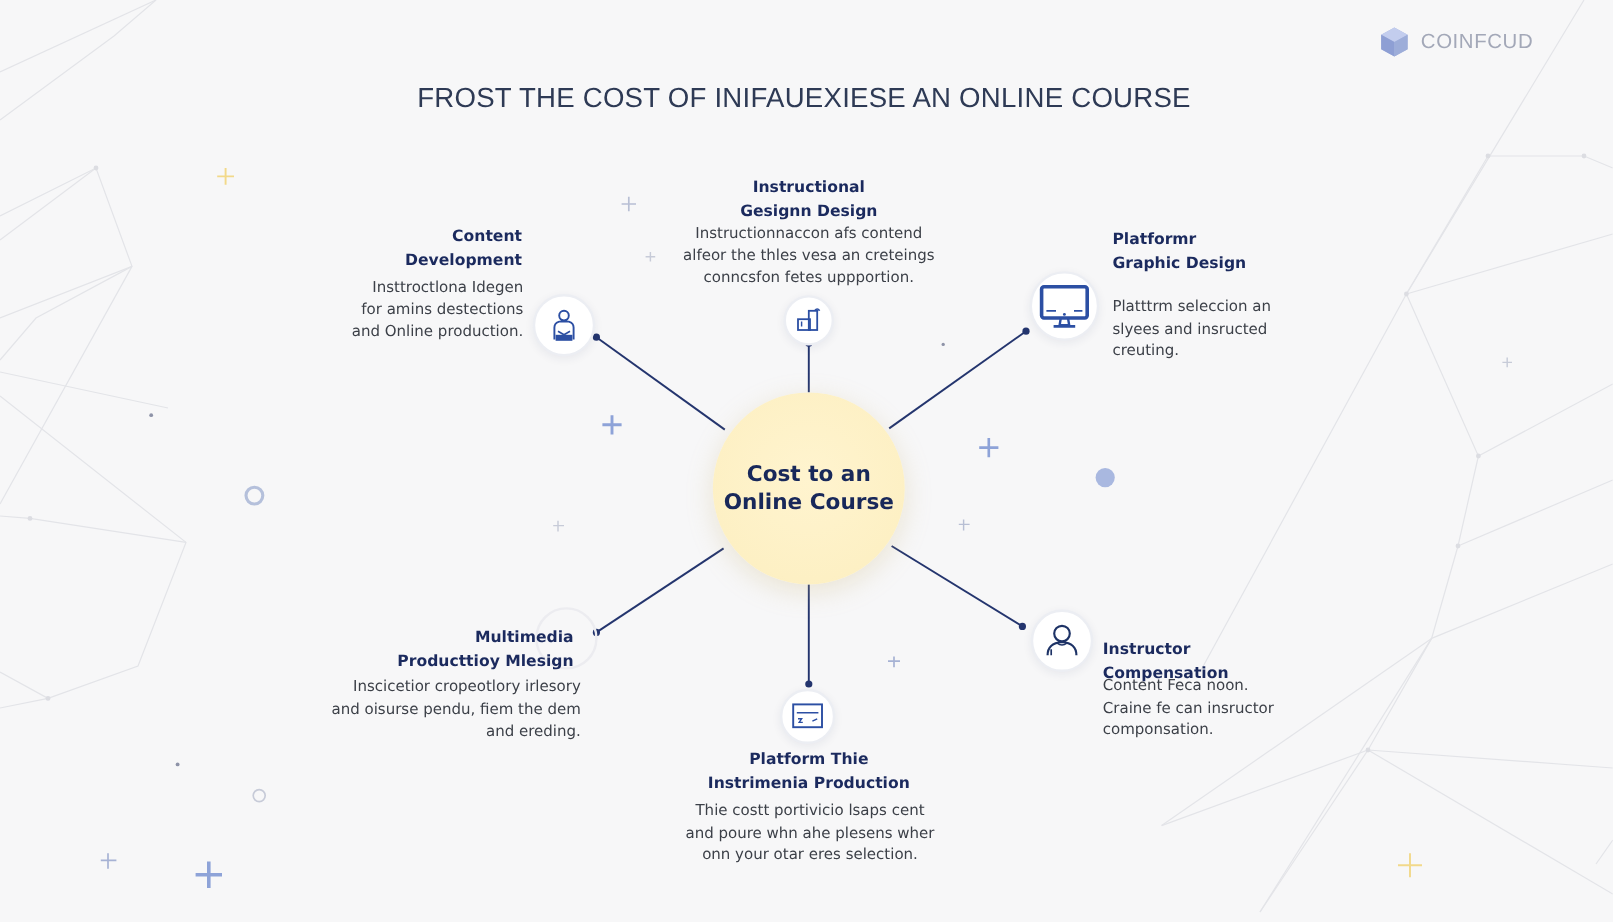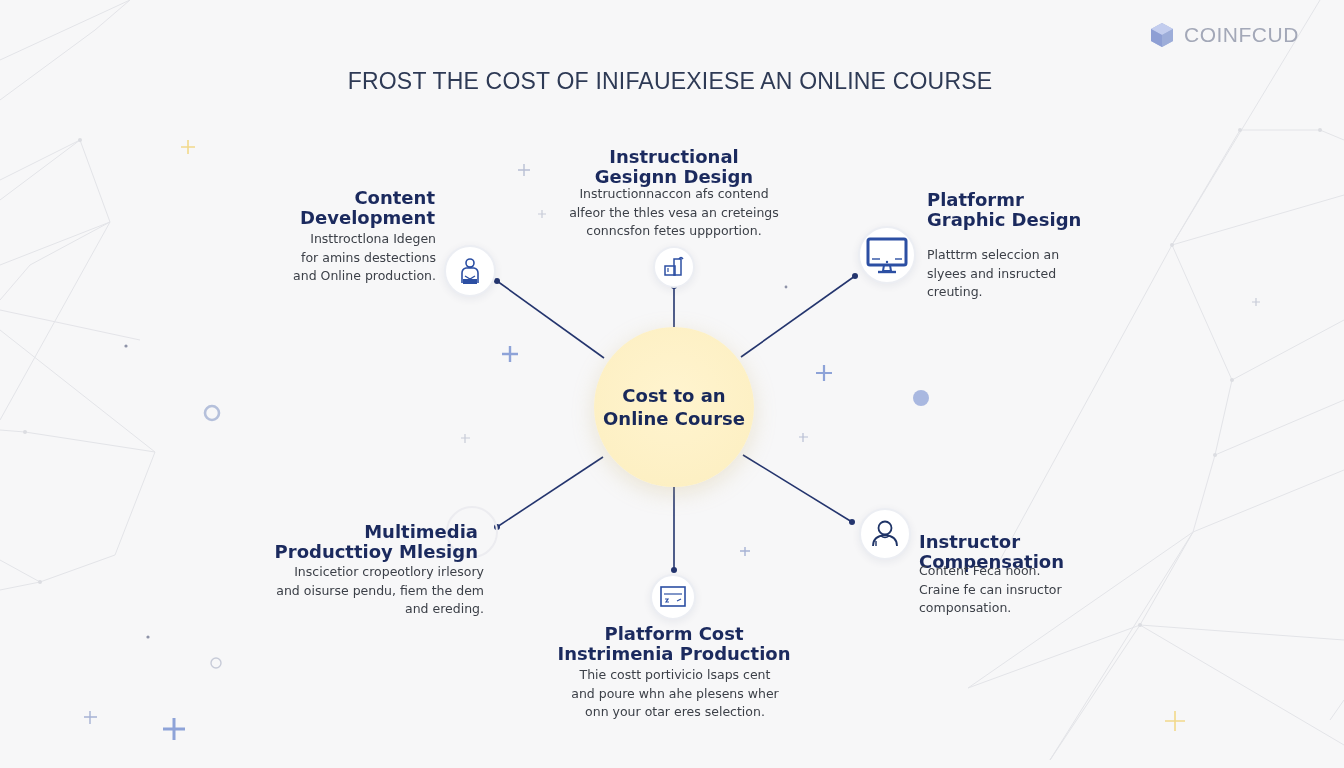--- a/index.html
+++ b/index.html
@@ -10,21 +10,21 @@
     position: relative;
     color: #1b2a5e;
   }
   .bg-svg { position: absolute; left: 0; top: 0; width: 1344px; height: 768px; }
   .logo {
     position: absolute; left: 1148px; top: 20px; height: 30px;
     display: flex; align-items: center; gap: 8px;
   }
   .logo-text {
     font-family: "Liberation Sans", sans-serif;
-    font-size: 21px; color: #a3a8b8; letter-spacing: 0.5px;
+    font-size: 17px; color: #a3a8b8; letter-spacing: 0.5px;
   }
   .page-title {
     position: absolute; left: 0; top: 68px; width: 1340px; text-align: center;
     font-family: "Liberation Sans", sans-serif; font-size: 23px; color: #2e3a55;
     letter-spacing: 0.2px;
   }
   .hub {
     position: absolute; left: 594px; top: 327px; width: 160px; height: 160px;
     border-radius: 50%;
     background: radial-gradient(circle at 50% 45%, #fff4cf 0%, #fdf0c4 70%, #fbeebe 100%);
@@ -35,21 +35,21 @@
     font-family: "DejaVu Sans", sans-serif; font-weight: bold; font-size: 18px;
     line-height: 23px; color: #18285a; white-space: pre-line;
   }
   .icon-circle {
     position: absolute; border-radius: 50%; background: #ffffff;
     border: 2px solid #eceef3; box-shadow: 0 2px 8px rgba(30,40,80,0.07);
     display: flex; align-items: center; justify-content: center;
   }
   .node-title {
     position: absolute; font-family: "DejaVu Sans", sans-serif; font-weight: bold;
-    font-size: 18px; line-height: 20px; color: #1b2a5e; white-space: pre-line;
+    font-size: 13px; line-height: 20px; color: #1b2a5e; white-space: pre-line;
   }
   .node-desc {
     position: absolute; font-family: "DejaVu Sans", sans-serif;
     font-size: 12.5px; line-height: 18.5px; color: #3c4048; white-space: pre-line;
   }
   .right { text-align: right; }
   .center { text-align: center; }
   .left { text-align: left; }
 </style>
 </head>
@@ -206,21 +206,21 @@
 and ereding.</div>
 
 <div class="icon-circle" style="left:650px; top:574px; width:46px; height:46px;">
   <svg width="28" height="26" viewBox="0 0 28 26">
     <rect x="2" y="3" width="24" height="19" fill="none" stroke="#2c4fa3" stroke-width="1.6"></rect>
     <line x1="5" y1="10" x2="23" y2="10" stroke="#2c4fa3" stroke-width="1.2"></line>
     <path d="M6,15 l3,0 l-2,3 l3,0" fill="none" stroke="#2c4fa3" stroke-width="1.2"></path>
     <path d="M18,17 l4,-2" fill="none" stroke="#2c4fa3" stroke-width="1.2"></path>
   </svg>
 </div>
-<div class="node-title center" style="left:544px; top:624px; width:260px;">Platform Cost
+<div class="node-title center" style="left:544px; top:624px; width:260px;">Platform Thie
 Instrimenia Production</div>
 <div class="node-desc center" style="left:530px; top:666px; width:290px;">Thie costt portivicio lsaps cent
 and poure  whn ahe plesens wher
 onn your otar eres selection.</div>
 
 <div class="icon-circle" style="left:859px; top:508px; width:52px; height:52px;">
   <svg width="34" height="34" viewBox="0 0 34 34">
     <circle cx="17" cy="11" r="6.5" fill="none" stroke="#1e3366" stroke-width="1.8"></circle>
     <path d="M5,29 q0,-10 12,-11 q12,1 12,11" fill="none" stroke="#1e3366" stroke-width="1.8"></path>
     <path d="M13,19 q4,3 8,0" fill="none" stroke="#1e3366" stroke-width="1.4"></path>

